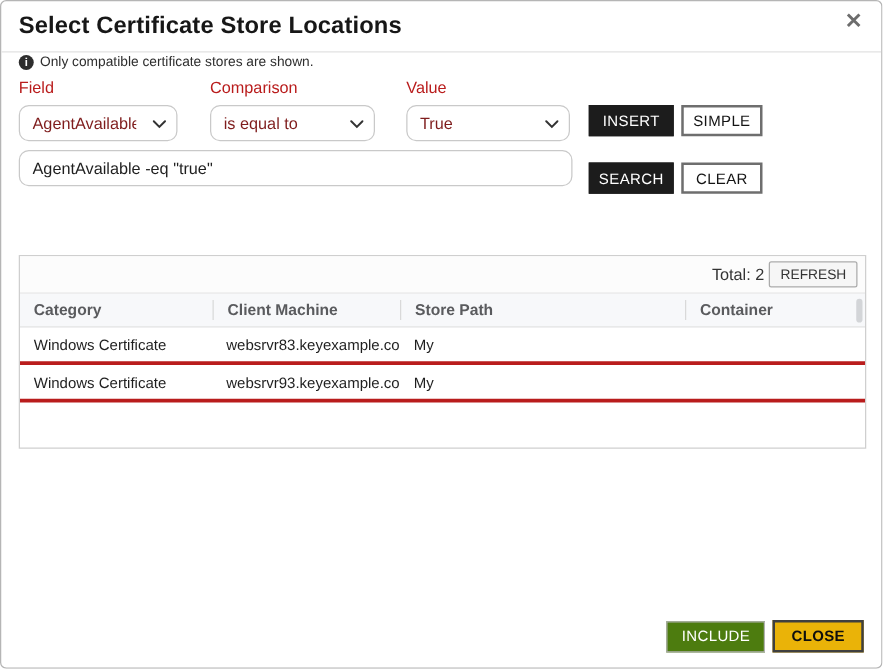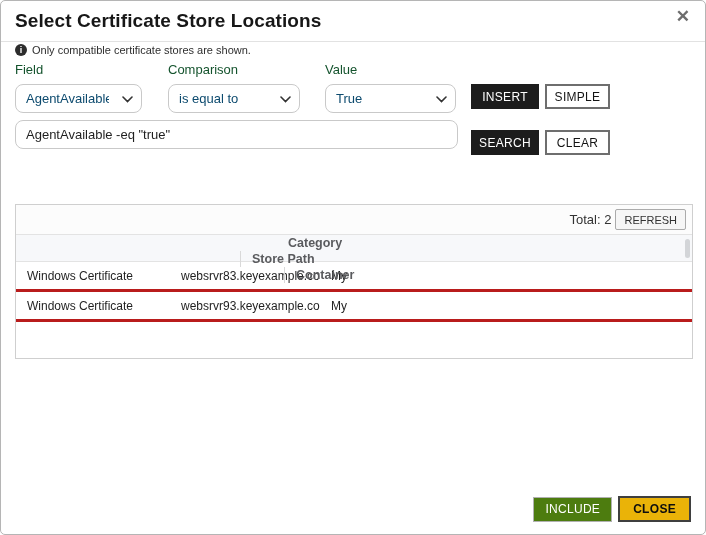--- a/index.html
+++ b/index.html
@@ -47,36 +47,36 @@
     font-size: 11px; color: #2e2e2e;
   }
   .info-icon {
     display: inline-flex; align-items: center; justify-content: center;
     width: 12px; height: 12px;
     border-radius: 50%;
     background: #2d2d2d; color: #fff;
     font-size: 9px; font-weight: bold; font-style: normal;
     line-height: 1;
   }
-  .f-label { position: absolute; top: 20px; font-size: 13px; color: #14532d; }
+  .f-label { position: absolute; top: 20px; font-size: 13px; color: #b91c1c; }
   .lbl-field { left: 14px; }
   .lbl-comparison { left: 167px; }
   .lbl-value { left: 324px; }
   .sel-wrap { position: absolute; top: 42px; height: 29px; }
   .sel-field { left: 14px; width: 127px; }
   .sel-comparison { left: 167px; width: 132px; }
   .sel-value { left: 324px; width: 131px; }
   .sel-wrap select {
     -webkit-appearance: none; appearance: none;
     width: 100%; height: 100%;
     border: 1px solid #c9c9c9;
     border-radius: 8px;
     background: #fff;
     font-family: "Liberation Sans", sans-serif;
-    font-size: 13px; color: #0c4a6e;
+    font-size: 13px; color: #7f1d1d;
     padding: 0 32px 0 10px;
   }
   .chev {
     position: absolute; right: 9px; top: 12px;
     pointer-events: none;
   }
   .query-input {
     position: absolute; left: 14px; top: 78px;
     width: 443px; height: 29px;
     border: 1px solid #c9c9c9;
@@ -126,21 +126,20 @@
     border: 1px solid #ababab;
     border-radius: 2px;
     font-size: 11px; color: #333;
   }
   .thead {
     position: relative;
     display: flex; align-items: center;
     height: 27px;
     background: #f7f8fa;
     border-bottom: 1px solid #e3e3e3;
-    flex-direction: column;
   }
   .th {
     font-size: 12.5px; font-weight: bold; color: #5a5b5e;
     padding-left: 11px;
     height: 16px; line-height: 16px;
   }
   .col1 { width: 154px; }
   .col2 { width: 150px; }
   .col3 { width: 228px; }
   .col4 { width: 140px; }
@@ -233,20 +232,21 @@
     <button class="btn btn-dark btn-search">SEARCH</button>
   </div>
 
   <div class="table-box">
     <div class="table-topbar">
       <span class="total-text">Total: 2</span>
       <button class="btn refresh-btn">REFRESH</button>
     </div>
     <div class="thead">
       <div class="th col1">Category</div>
+      <div class="th col2">Client Machine</div>
       <div class="th col3">Store Path</div>
       <div class="th col4">Container</div>
       <div class="thead-scroll"></div>
     </div>
     <div class="trow">
       <div class="td col1">Windows Certificate</div>
       <div class="td col2">websrvr83.keyexample.com</div>
       <div class="td col3">My</div>
       <div class="td col4"></div>
     </div>

